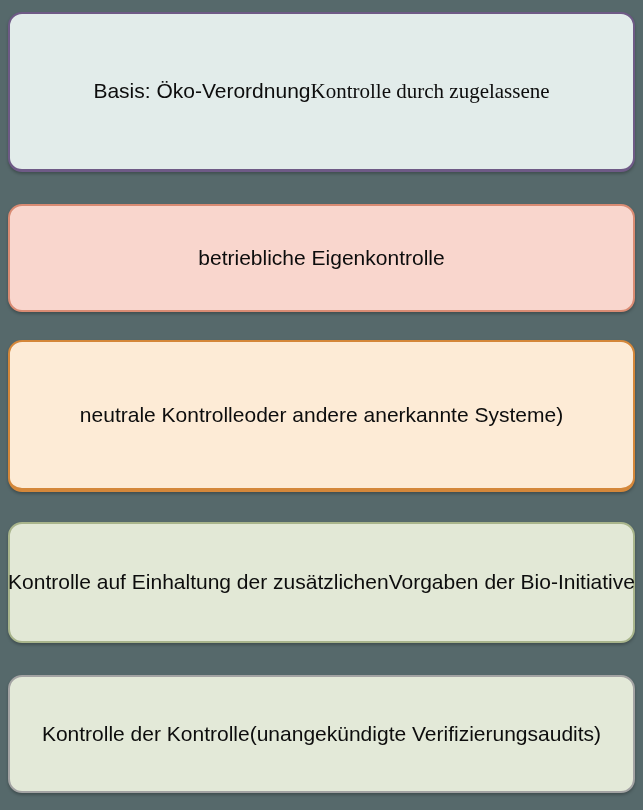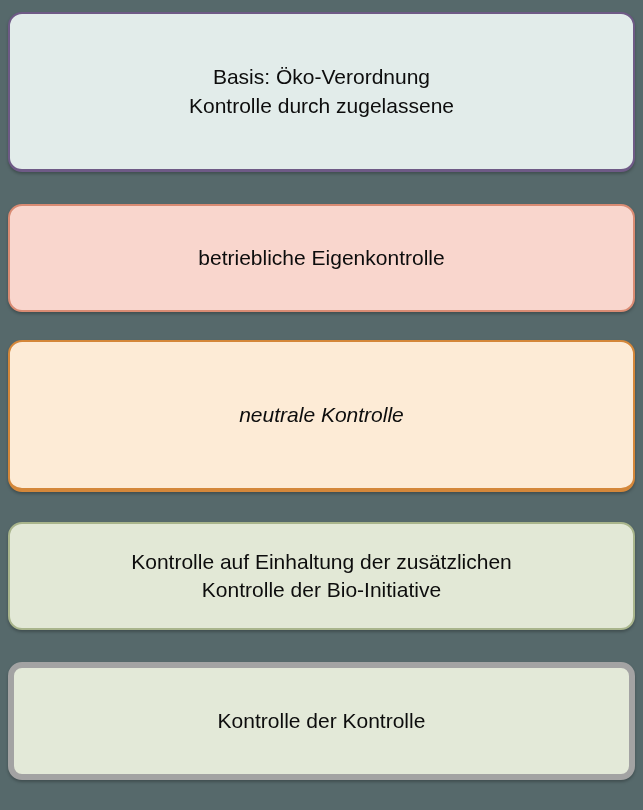--- a/index.html
+++ b/index.html
@@ -20,35 +20,36 @@
     box-sizing: border-box;
     padding: 8px 8px;
     display: flex;
     flex-direction: column;
     justify-content: flex-start;
   }
   .band {
     box-sizing: border-box;
     border-radius: 14px;
     display: flex;
-    flex-direction: column;
+    flex-direction: row;
     align-items: center;
     justify-content: center;
     text-align: center;
     color: #0d0d0d;
     font-size: 21px;
     line-height: 1.34;
     padding: 10px 18px;
     box-shadow: 0 2px 3px rgba(0,0,0,0.25);
   }
   .band .line {
     display: block;
     white-space: pre;
   }
   .band .line.gap {
+    font-family: Liberation Serif, serif;
   }
 
   
   .band-1 {
     height: 160px;
     margin-top: 4px;
     background: #e2ecea;
     border: 2px solid #6e5a86;
     border-bottom-width: 3px;
   }
@@ -59,57 +60,58 @@
     background: #f9d6cd;
     border: 2px solid #d98b73;
   }
   
   .band-3 {
     height: 152px;
     margin-top: 28px;
     background: #fdebd6;
     border: 2px solid #d4873a;
     border-bottom-width: 4px;
-    font-style: italic;
   }
   
   .band-4 {
-    height: 108px;
+    height: 121px;
     margin-top: 30px;
     background: #e2e8d6;
     border: 2px solid #a9b58c;
   }
   
   .band-5 {
     height: 118px;
     margin-top: 32px;
     background: #e3e9d8;
-    border: 6px solid #a3a3a3;
+    border: 2px solid #a3a3a3;
   }
 </style>
 </head>
 <body>
 
 <div id="diagram">
 
   <div class="band band-1">
     <span class="line">Basis: Öko-Verordnung</span>
     <span class="line gap">Kontrolle durch zugelassene</span>
   </div>
 
   <div class="band band-2">
     <span class="line">betriebliche Eigenkontrolle</span>
   </div>
 
   <div class="band band-3">
     <span class="line">neutrale Kontrolle</span>
+    <span class="line">oder andere anerkannte Systeme)</span>
   </div>
 
   <div class="band band-4">
     <span class="line">Kontrolle auf Einhaltung der zusätzlichen</span>
-    <span class="line">Kontrolle der Bio-Initiative</span>
+    <span class="line">Vorgaben der Bio-Initiative</span>
   </div>
 
   <div class="band band-5">
     <span class="line">Kontrolle der Kontrolle</span>
+    <span class="line">(unangekündigte Verifizierungsaudits)</span>
   </div>
 
 </div>
 
 </body></html>

